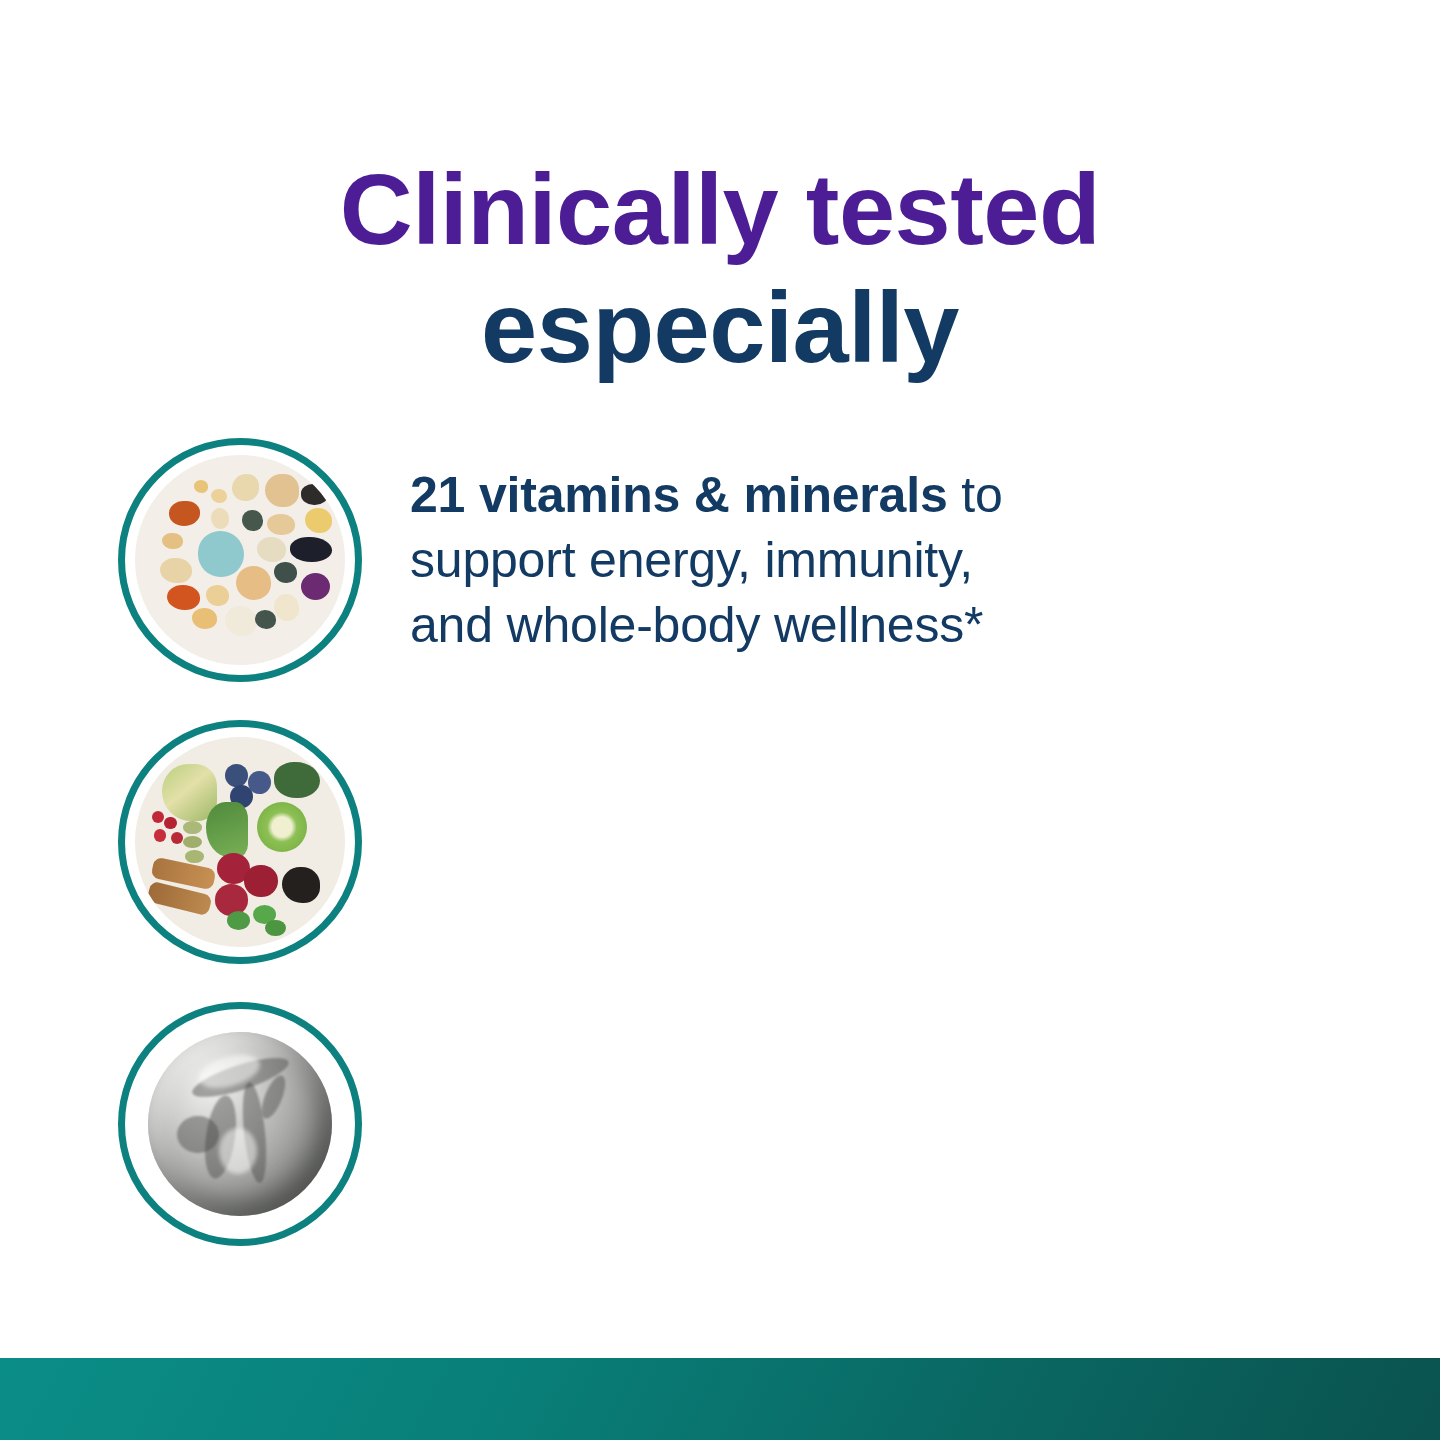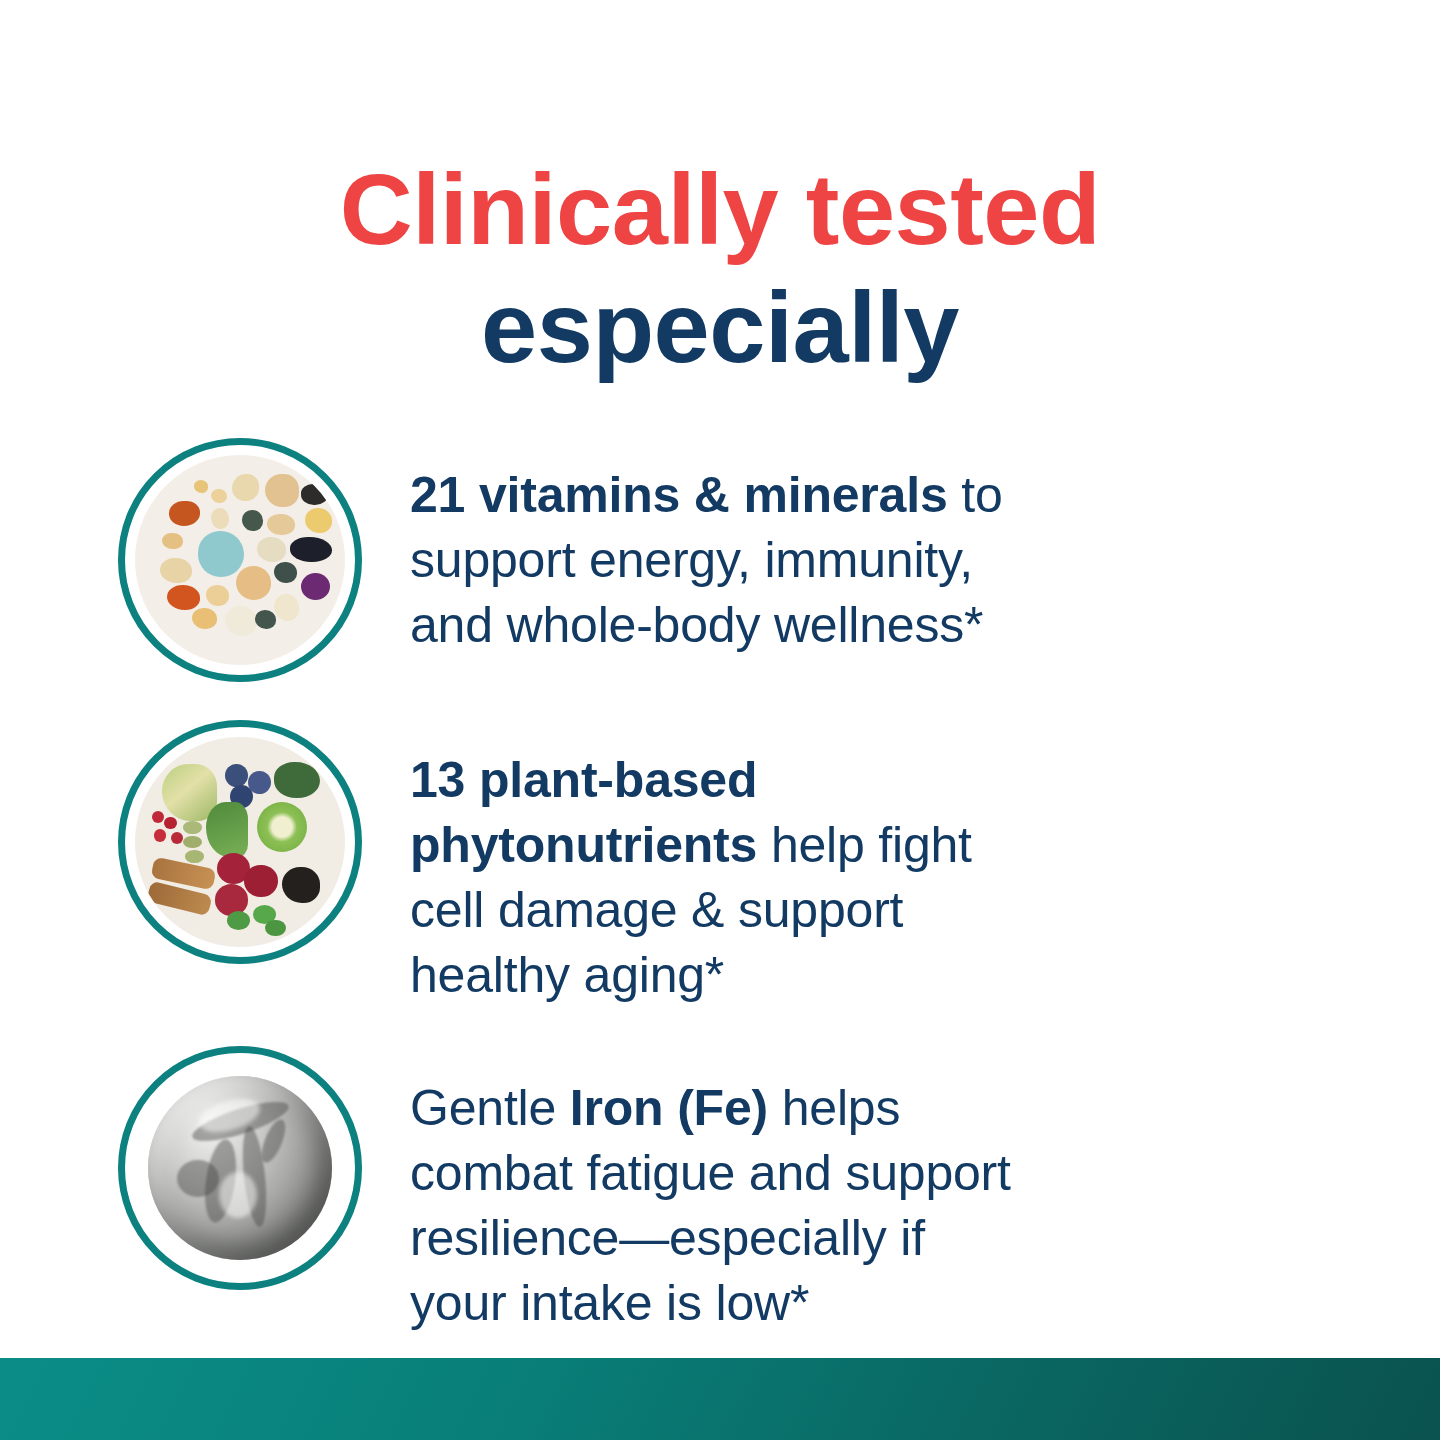--- a/index.html
+++ b/index.html
@@ -27,21 +27,21 @@
     position: absolute;
     left: 0;
     top: 150px;
     width: 1440px;
     text-align: center;
     font-weight: bold;
     font-size: 101px;
     line-height: 1.17;
     letter-spacing: -0.5px;
   }
-  .headline .line1 { display: block; color: #ef4444; }
+  .headline .line1 { display: block; color: #4c1d95; }
   .headline .line2 { display: block; color: #123a63; }
 
   
   .rows {
     position: absolute;
     left: 0;
     top: 438px;
     width: 1184px;
   }
   .row {
@@ -216,42 +216,36 @@
             <span class="bit" style="left:39%;top:55%;width:16%;height:15%;background:#a4233a;border-radius:50%;"></span>
             <span class="bit" style="left:52%;top:61%;width:16%;height:15%;background:#9c1f34;border-radius:50%;"></span>
             <span class="bit" style="left:38%;top:70%;width:16%;height:15%;background:#a8283d;border-radius:50%;"></span>
             <span class="bit" style="left:70%;top:62%;width:18%;height:17%;background:#24201d;border-radius:50% 50% 45% 55%;"></span>
             <span class="bit" style="left:44%;top:83%;width:11%;height:9%;background:#4f9a44;border-radius:50%;"></span>
             <span class="bit" style="left:56%;top:80%;width:11%;height:9%;background:#56a84b;border-radius:50%;"></span>
             <span class="bit" style="left:62%;top:87%;width:10%;height:8%;background:#4c9641;border-radius:50%;"></span>
           </div>
         </div>
       </div>
-      <div class="bullet-text">
-        <b>13 plant-based phytonutrients</b><span> help fight cell damage &amp; support healthy aging*</span>
-      </div>
     </div>
 
     <div class="row row-3">
       <div class="icon-wrap">
         <div class="ring">
           <div class="disc plate-iron">
             <span class="iron-body"></span>
             <span class="iron-streak" style="left:26%;top:22%;width:48%;height:12%;transform:rotate(-18deg);"></span>
             <span class="iron-streak" style="left:34%;top:36%;width:14%;height:40%;transform:rotate(8deg);"></span>
             <span class="iron-streak" style="left:52%;top:30%;width:10%;height:48%;transform:rotate(-6deg);"></span>
             <span class="iron-streak" style="left:20%;top:46%;width:20%;height:18%;"></span>
             <span class="iron-streak" style="left:62%;top:26%;width:8%;height:22%;transform:rotate(22deg);"></span>
             <span class="iron-shine" style="left:30%;top:18%;width:30%;height:14%;transform:rotate(-16deg);"></span>
             <span class="iron-shine" style="left:40%;top:52%;width:18%;height:22%;"></span>
           </div>
         </div>
       </div>
-      <div class="bullet-text">
-        <span>Gentle </span><b>Iron (Fe)</b><span> helps combat fatigue and support resilience—especially if your intake is low*</span>
-      </div>
     </div>
 
   </div>
 
   <div class="bottom-bar"></div>
 
 </div>
 
 </body></html>

